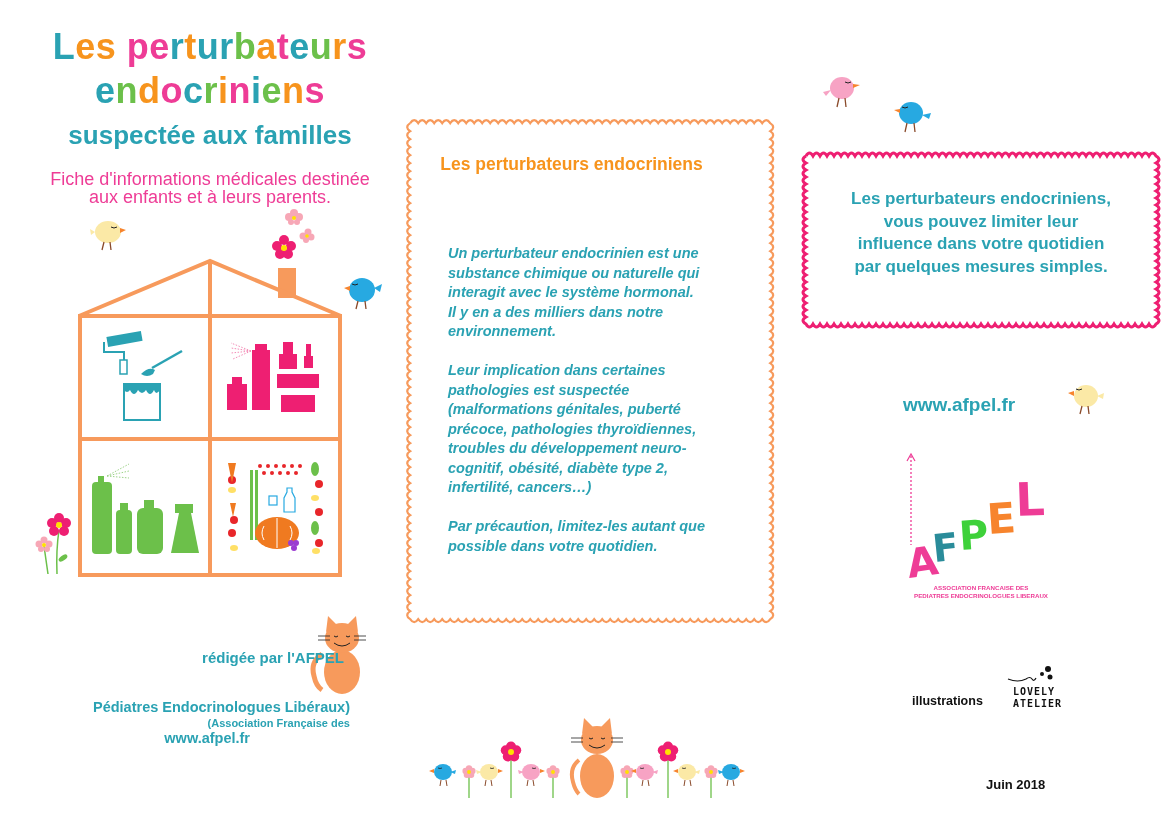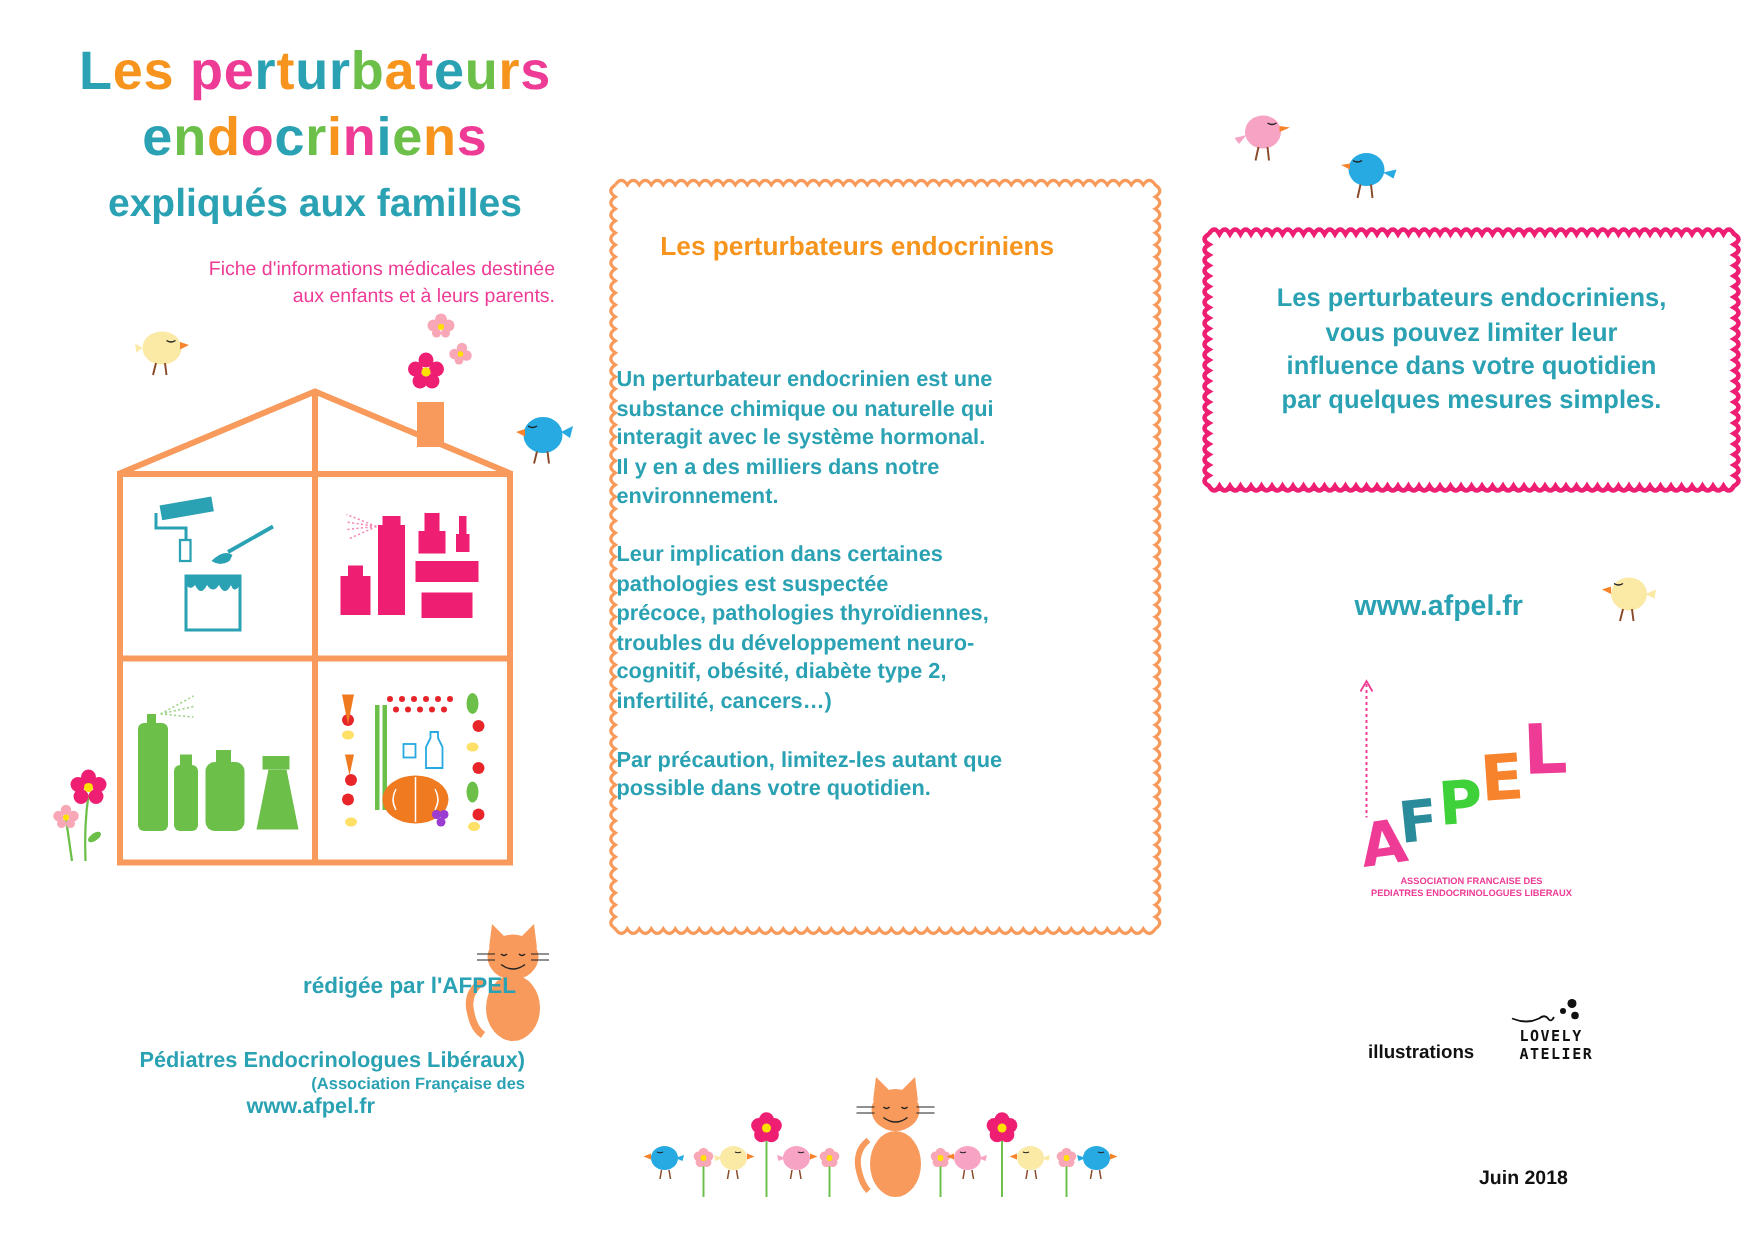--- a/index.html
+++ b/index.html
@@ -4,34 +4,34 @@
 <style>
   * { box-sizing: border-box; margin: 0; padding: 0; }
   html, body { width: 1169px; height: 826px; background: #ffffff; overflow: hidden; }
   body { position: relative; font-family: "Liberation Sans", "DejaVu Sans", sans-serif; }
 
   
   .title-line { position: absolute; left: 0; width: 420px; text-align: center; font-weight: bold; white-space: nowrap; }
   .title1 { top: 26px; font-size: 36px; letter-spacing: 0.5px; }
   .title2 { top: 70px; font-size: 36px; letter-spacing: 0.5px; }
   .subtitle { top: 120px; font-size: 26px; color: #2aa2b3; }
-  .lede { position: absolute; left: 50px; width: 320px; top: 170px; text-align: right; color: #ee3c96; font-size: 13px; line-height: 18px; }
+  .lede { position: absolute; left: 50px; width: 320px; top: 170px; text-align: center; color: #ee3c96; font-size: 18px; line-height: 18px; }
   .lede span { display: block; }
 
   .credit { position: absolute; left: 40px; width: 340px; text-align: right; color: #2aa2b3; font-weight: bold; }
   .credit.c1 { top: 649px; font-size: 15px; text-align: right; padding-right: 36px; }
   .credit.c2 { top: 717px; font-size: 11px; padding-right: 30px; }
   .credit.c3 { top: 699px; font-size: 14.5px; padding-right: 30px; }
   .credit.c4 { top: 730px; font-size: 14.5px; padding-right: 130px; }
 
   
   .mid-box { position: absolute; left: 405px; top: 118px; width: 365px; height: 506px; }
   .mid-title { position: absolute; left: 389px; width: 365px; top: 152px; text-align: center; color: #f7941d; font-weight: bold; font-size: 17.5px; line-height: 25px; }
   .mid-title span { display: block; }
-  .mid-body { position: absolute; left: 411px; top: 244px; width: 320px; color: #2aa2b3; font-weight: bold; font-size: 14.5px; line-height: 19.5px; }
+  .mid-body { position: absolute; left: 448px; top: 244px; width: 320px; color: #2aa2b3; font-weight: bold; font-size: 14.5px; line-height: 19.5px; font-style: italic; }
   .mid-body p { margin-bottom: 19.5px; }
   .mid-body p span { display: block; }
 
   
   .right-box { position: absolute; left: 800px; top: 150px; width: 360px; height: 178px; }
   .right-text { position: absolute; left: 800px; top: 188px; width: 362px; text-align: center; color: #2aa2b3; font-weight: bold; font-size: 17px; line-height: 22.5px; }
   .right-text span { display: block; }
   .url-right { position: absolute; left: 903px; top: 394px; color: #2aa2b3; font-weight: bold; font-size: 19px; }
   .afpel-sub { position: absolute; left: 906px; top: 584px; width: 150px; text-align: center; color: #ee3c96; font-size: 6.2px; font-weight: bold; line-height: 8px; white-space: nowrap; }
   .afpel-sub span { display: block; }
@@ -39,21 +39,21 @@
   .lovely { position: absolute; left: 1013px; top: 686px; font-family: "DejaVu Sans Mono", monospace; font-weight: bold; font-size: 10px; line-height: 12px; color: #111; letter-spacing: 1px; }
   .lovely span { display: block; }
   .date { position: absolute; left: 948px; top: 777px; font-size: 13px; font-weight: bold; color: #111; margin-left: 38px; }
   svg { position: absolute; overflow: visible; }
 </style>
 </head>
 <body>
 
 <div class="title-line title1" id="t1"><span style="color: rgb(42, 162, 179);">L</span><span style="color: rgb(247, 148, 29);">e</span><span style="color: rgb(247, 148, 29);">s</span><span style="color: rgb(0, 0, 0);"> </span><span style="color: rgb(238, 60, 150);">p</span><span style="color: rgb(238, 60, 150);">e</span><span style="color: rgb(42, 162, 179);">r</span><span style="color: rgb(247, 148, 29);">t</span><span style="color: rgb(42, 162, 179);">u</span><span style="color: rgb(42, 162, 179);">r</span><span style="color: rgb(108, 192, 74);">b</span><span style="color: rgb(247, 148, 29);">a</span><span style="color: rgb(238, 60, 150);">t</span><span style="color: rgb(42, 162, 179);">e</span><span style="color: rgb(108, 192, 74);">u</span><span style="color: rgb(247, 148, 29);">r</span><span style="color: rgb(238, 60, 150);">s</span></div>
 <div class="title-line title2" id="t2"><span style="color: rgb(42, 162, 179);">e</span><span style="color: rgb(108, 192, 74);">n</span><span style="color: rgb(247, 148, 29);">d</span><span style="color: rgb(238, 60, 150);">o</span><span style="color: rgb(42, 162, 179);">c</span><span style="color: rgb(108, 192, 74);">r</span><span style="color: rgb(247, 148, 29);">i</span><span style="color: rgb(238, 60, 150);">n</span><span style="color: rgb(42, 162, 179);">i</span><span style="color: rgb(108, 192, 74);">e</span><span style="color: rgb(247, 148, 29);">n</span><span style="color: rgb(238, 60, 150);">s</span></div>
-<div class="title-line subtitle">expliqués aux familles</div>
+<div class="title-line subtitle">suspectée aux familles</div>
 <div class="lede">
   <span>Fiche d'informations médicales destinée</span>
   <span>aux enfants et à leurs parents.</span>
 </div>
 
 <svg style="left:90px;top:216px" width="40" height="40" viewBox="0 0 40 40">
   <ellipse cx="18" cy="16" rx="13" ry="11" fill="#fbe9a6"></ellipse>
   <path d="M5 16 l-5 -3 l1 6 z" fill="#fbe9a6"></path>
   <polygon points="30,12 36,14 30,17" fill="#f7842d"></polygon>
   <path d="M21 11 q3 2 6 0" stroke="#222" fill="none" stroke-width="1"></path>
@@ -233,20 +233,21 @@
     <p>
       <span>Un perturbateur endocrinien est une</span>
       <span>substance chimique ou naturelle qui</span>
       <span>interagit avec le système hormonal.</span>
       <span>Il y en a des milliers dans notre</span>
       <span>environnement.</span>
     </p>
     <p>
       <span>Leur implication dans certaines</span>
       <span>pathologies est suspectée</span>
+      <span>(malformations génitales, puberté</span>
       <span>précoce, pathologies thyroïdiennes,</span>
       <span>troubles du développement neuro-</span>
       <span>cognitif, obésité, diabète type 2,</span>
       <span>infertilité, cancers…)</span>
     </p>
     <p>
       <span>Par précaution, limitez-les autant que</span>
       <span>possible dans votre quotidien.</span>
     </p>
   </div>

